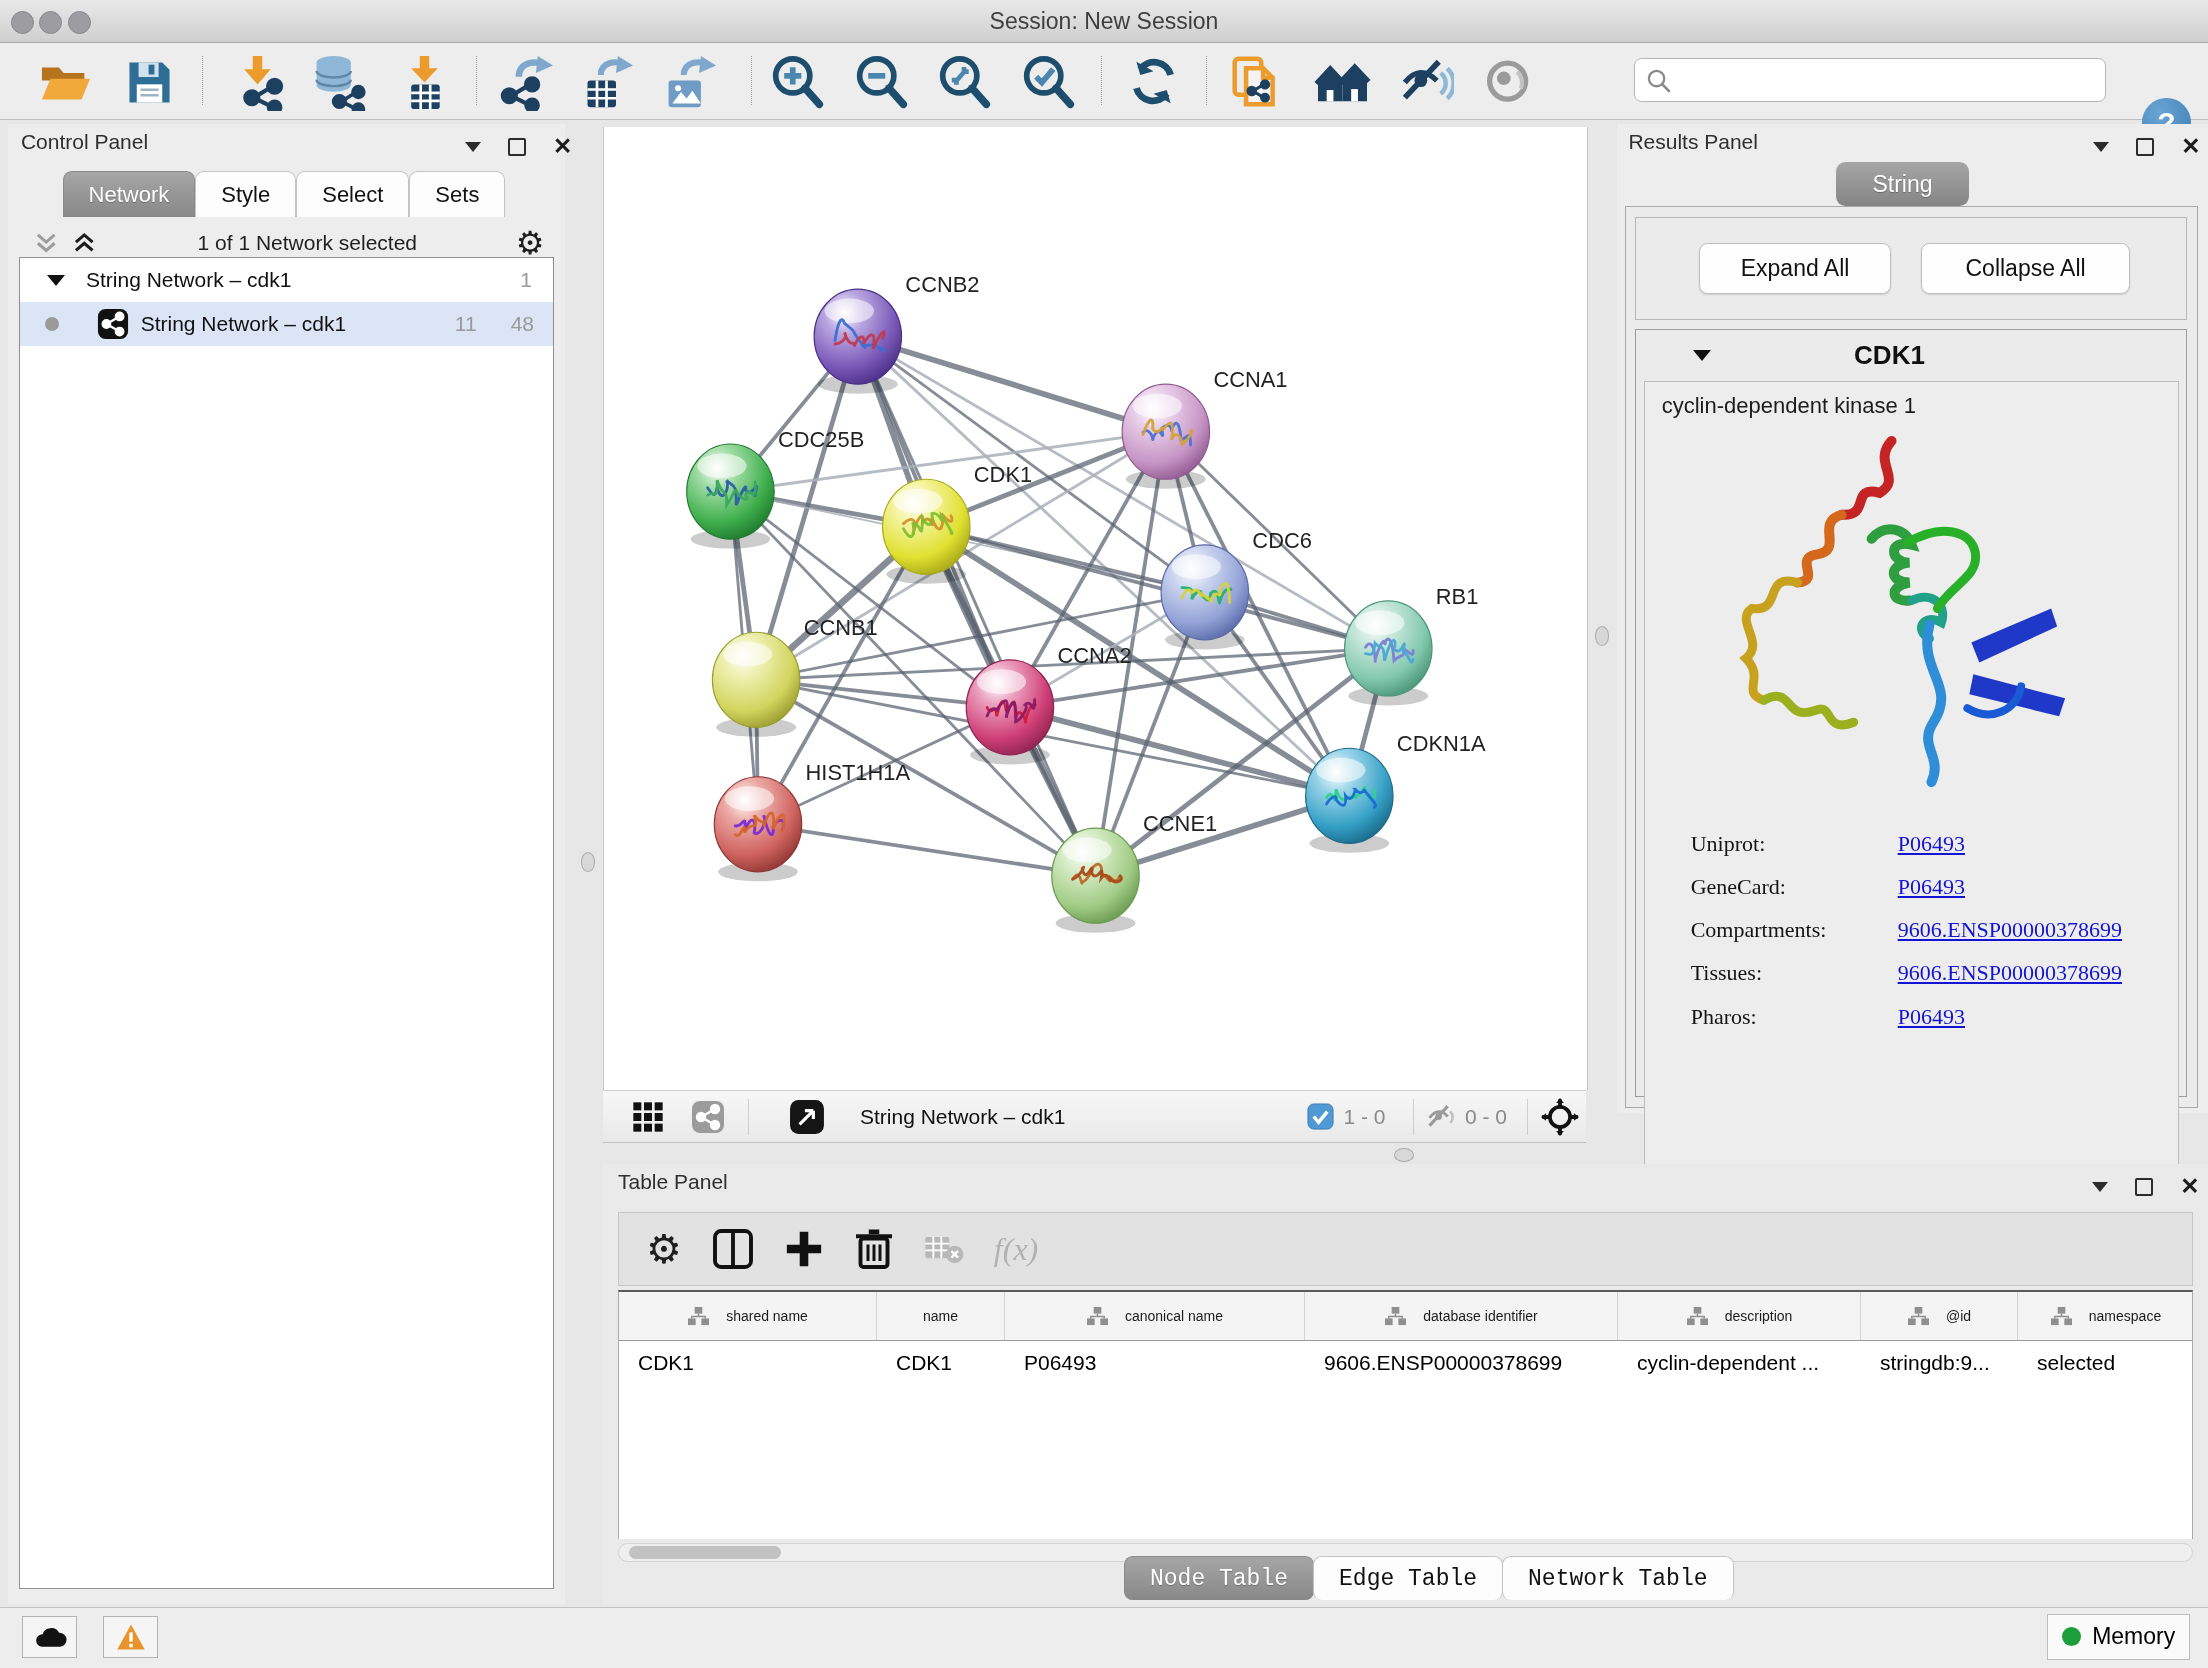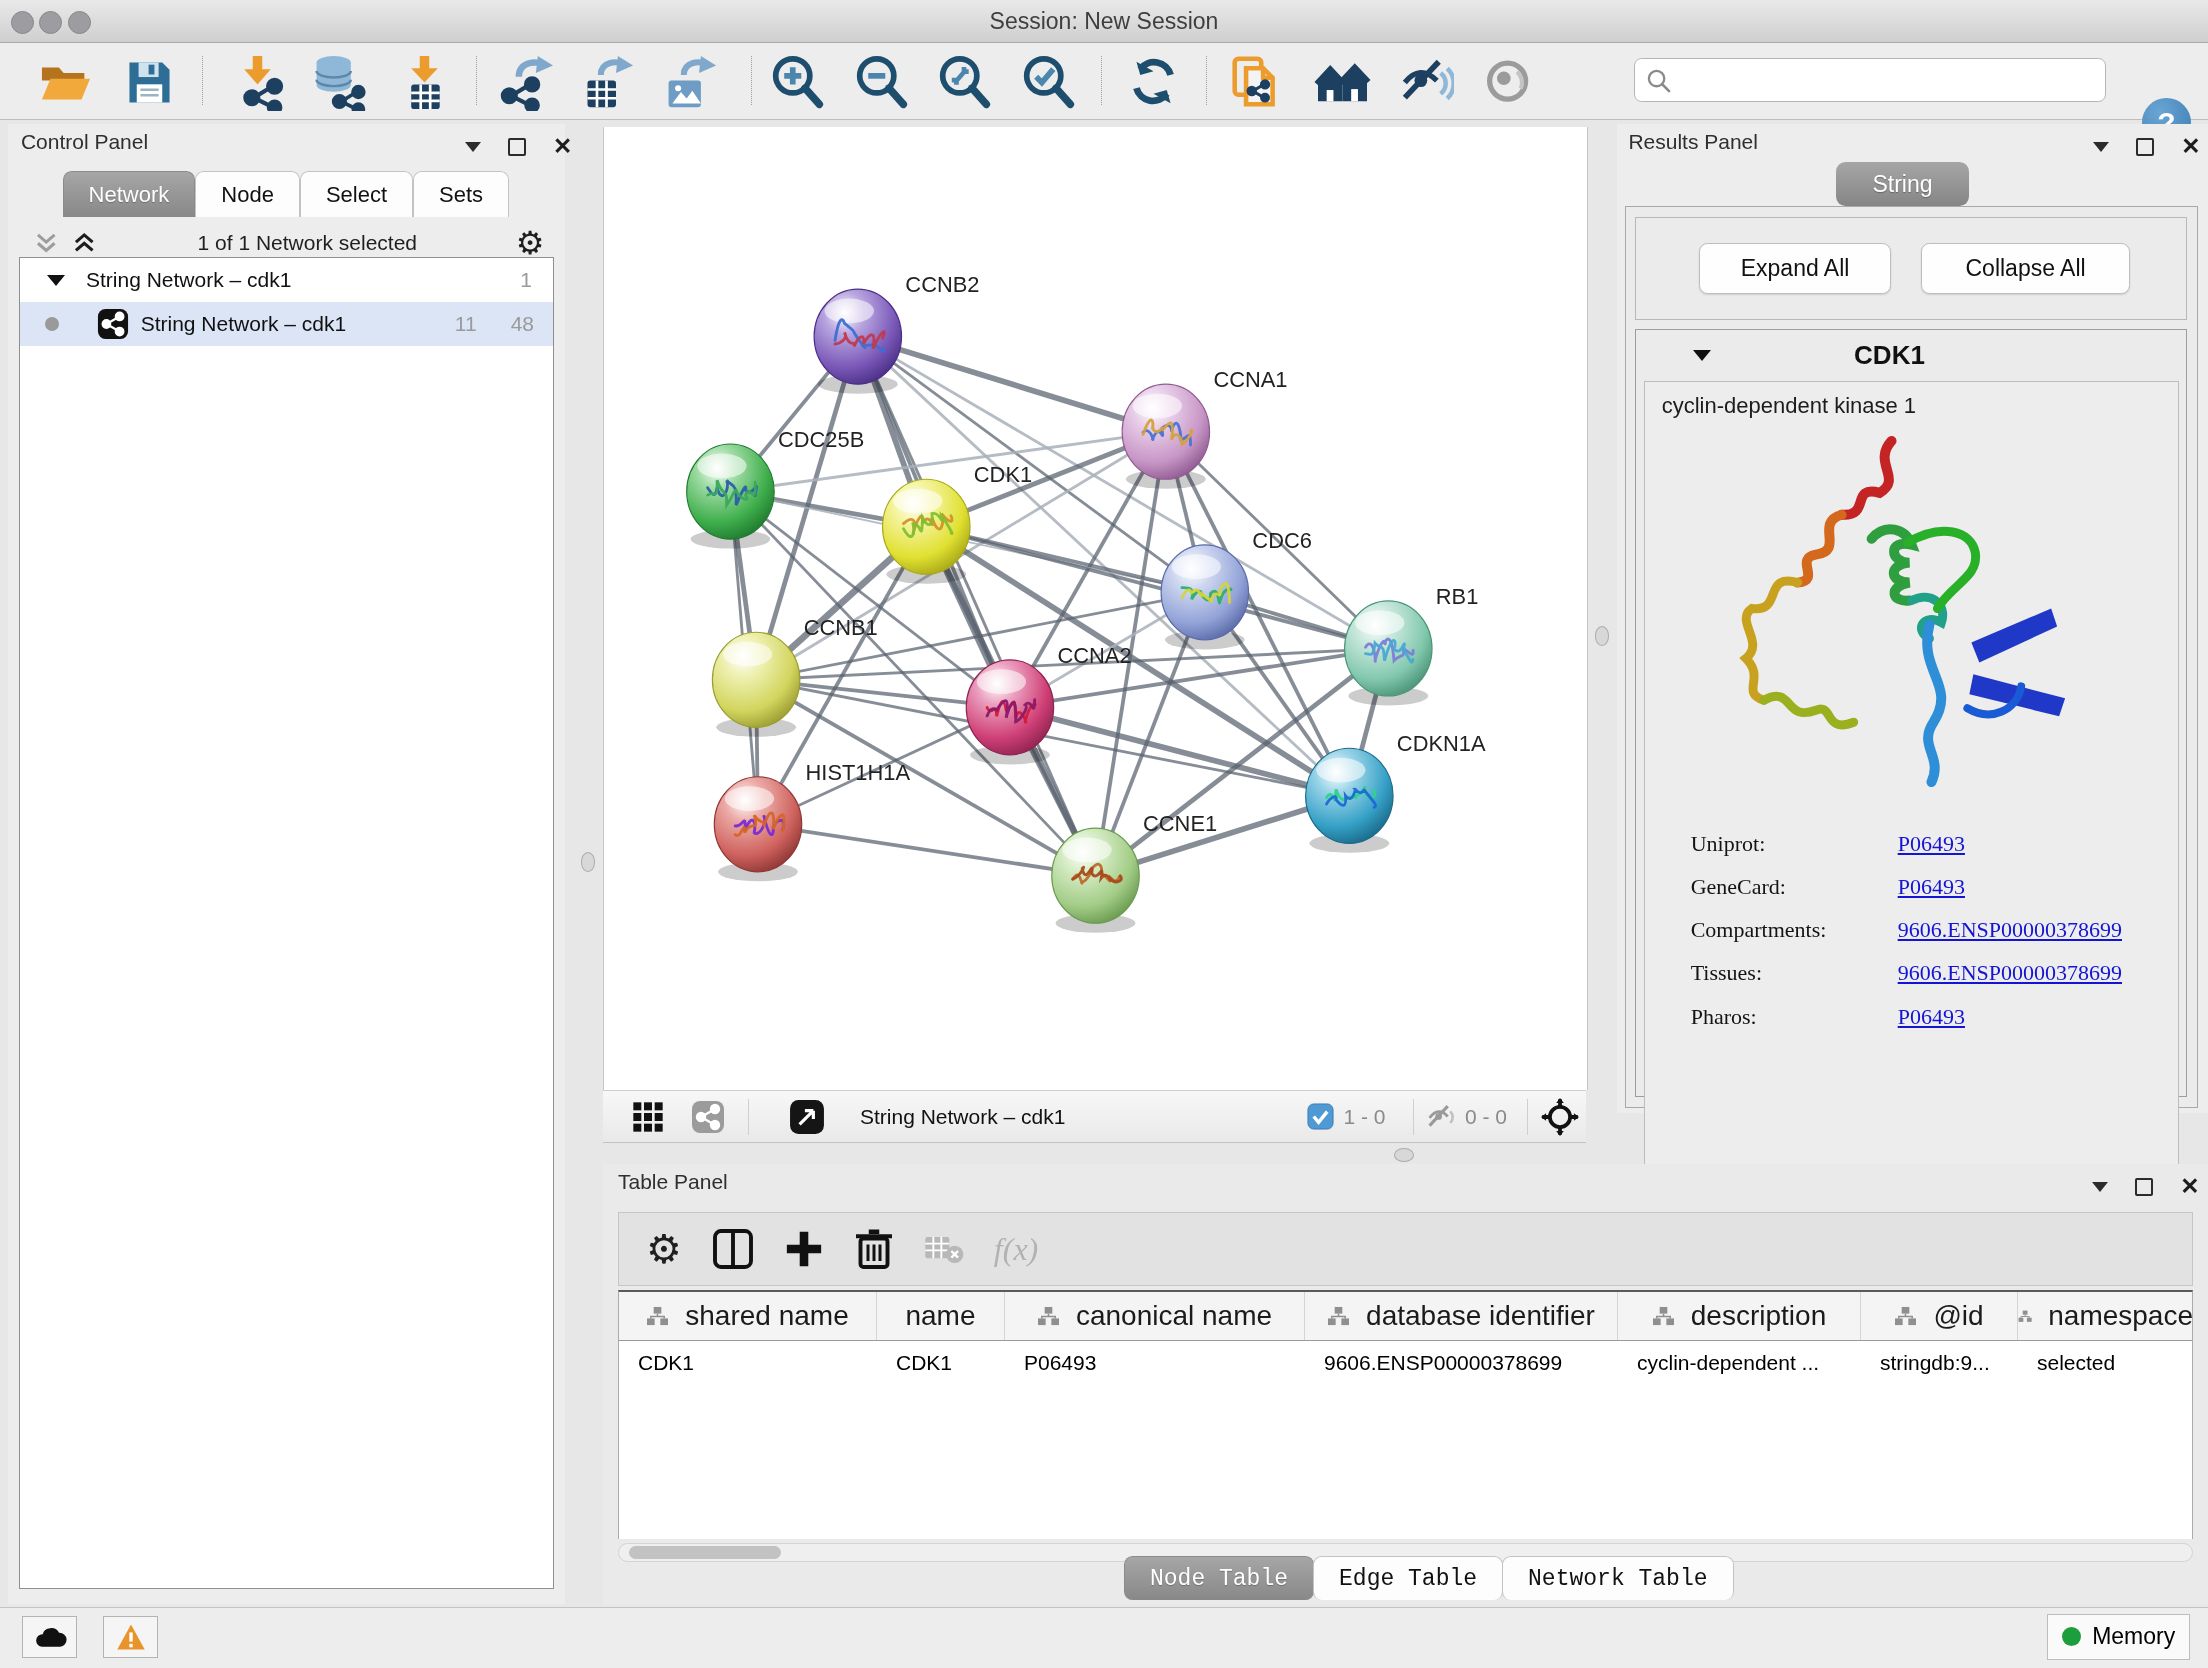--- a/index.html
+++ b/index.html
@@ -58,21 +58,21 @@
   .serif{font-family:"Liberation Serif","DejaVu Serif",serif;}
   .xl-head{font-size:25px;font-weight:bold;color:#000;padding:15px 0 1.9px 21px;}
   .xl-row{display:flex;font-size:22px;padding:8.6px 0 8.6px 46px;}
   .xl-label{width:207px;color:#141414;}
   .xl-link{color:#1414d4;text-decoration:underline;}
   
   .table-panel{position:absolute;left:603px;top:1164px;width:1605px;height:441px;background:#eaeaea;}
   .tp-toolbar{position:absolute;left:15px;top:48px;width:1575px;height:74px;background:#e2e2e2;border:1px solid #c6c6c6;box-sizing:border-box;display:flex;align-items:center;gap:30px;padding-left:27px;}
   .tp-table{position:absolute;left:15px;top:126px;width:1575px;height:249px;background:#fff;border-top:2.9px solid #5a5a5a;border-left:1px solid #ababab;border-right:1px solid #ababab;box-sizing:border-box;overflow:hidden;}
   .tp-header{display:flex;height:48px;background:#f4f4f4;border-bottom:1.9px solid #9a9a9a;}
-  .th{display:flex;align-items:center;justify-content:center;gap:16px;font-size:28px;color:#1b1b1b;border-right:1px solid #d4d4d4;box-sizing:border-box;overflow:hidden;white-space:nowrap;}
+  .th{display:flex;align-items:center;justify-content:center;gap:16px;font-size:14px;color:#1b1b1b;border-right:1px solid #d4d4d4;box-sizing:border-box;overflow:hidden;white-space:nowrap;}
   .tp-row{display:flex;height:44px;}
   .td{display:flex;align-items:center;font-size:21px;color:#000;padding-left:19px;box-sizing:border-box;overflow:hidden;white-space:nowrap;}
   .tp-scroll{position:absolute;left:15px;top:379px;width:1575px;height:19px;background:#efefef;border:1px solid #d4d4d4;border-radius:9.5px;box-sizing:border-box;}
   .tp-thumb{position:absolute;left:9.5px;top:1.9px;width:152px;height:13.3px;background:#c2c2c2;border-radius:7.6px;}
   .tp-tabs{position:absolute;left:521px;top:392px;display:flex;}
   .tp-tabs .tab{border-radius:8.6px;height:44px;font-size:23px;font-family:Liberation Mono, monospace;}
   .tp-tabs .tab + .tab{margin-left:-1px;}
   
   .bottombar{position:absolute;left:0;top:1607px;width:2208px;height:61px;background:#ededed;border-top:1px solid #c4c4c4;}
   .bb-btn{position:absolute;top:7.6px;width:55px;height:42px;background:#f5f5f5;border:1.9px solid #b3b3b3;display:flex;align-items:center;justify-content:center;box-sizing:border-box;}
@@ -273,21 +273,21 @@
 
   <div class="control-panel">
     <div style="position:absolute;left:13.3px;top:5.7px" class="panel-title">Control Panel</div>
     <div class="phead-icons" style="left:457px;top:11.4px">
       <div class="ico-collapse"></div>
       <div class="ico-float"></div>
       <div class="ico-x">✕</div>
     </div>
     <div class="cp-tabs">
       <div class="tab selected">Network</div>
-      <div class="tab">Node</div>
+      <div class="tab">Style</div>
       <div class="tab">Select</div>
       <div class="tab">Sets</div>
     </div>
     <div class="cp-sub">
       <svg width="28.5" height="28.5" viewBox="0 0 24 24" style="margin-left:13.3px">
         <path d="M5,5 l7,6 7,-6 M5,12 l7,6 7,-6" stroke="#9d9d9d" stroke-width="2.6" fill="none"></path>
       </svg>
       <svg width="28.5" height="28.5" viewBox="0 0 24 24" style="margin-left:9.5px">
         <path d="M5,11 l7,-6 7,6 M5,18 l7,-6 7,6" stroke="#1c1c1c" stroke-width="2.6" fill="none"></path>
       </svg>

